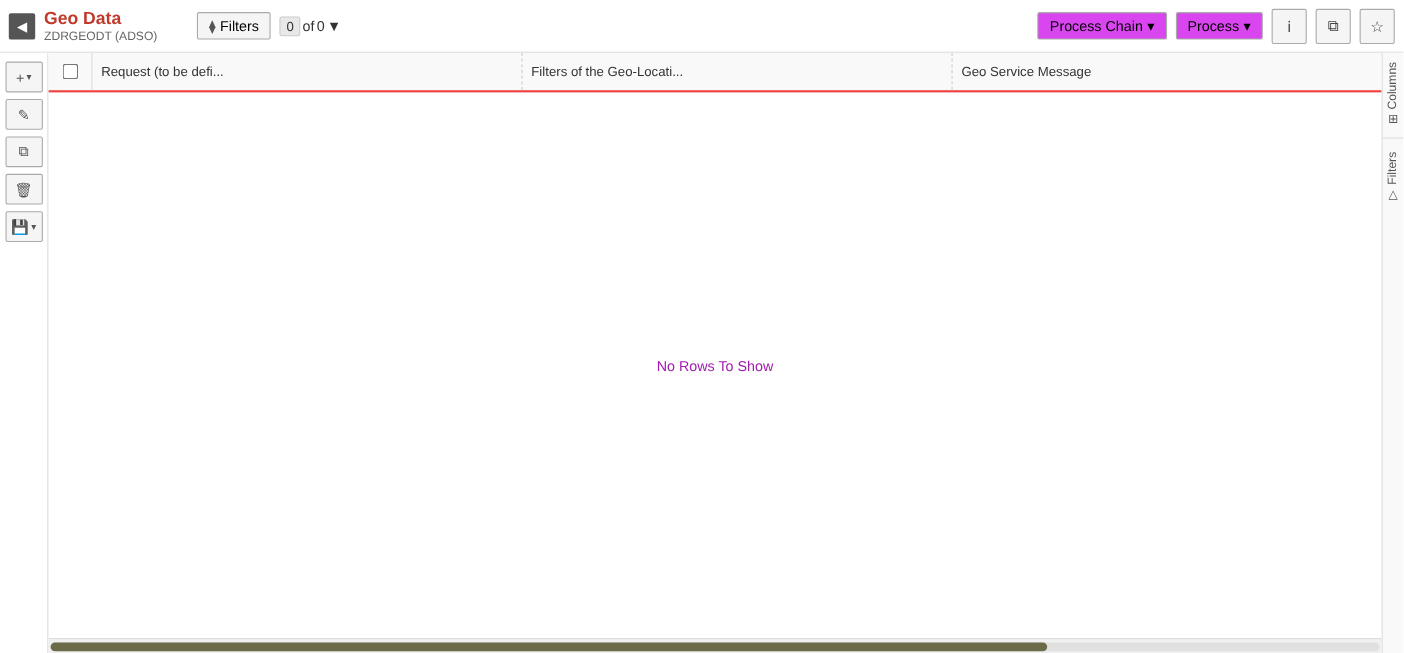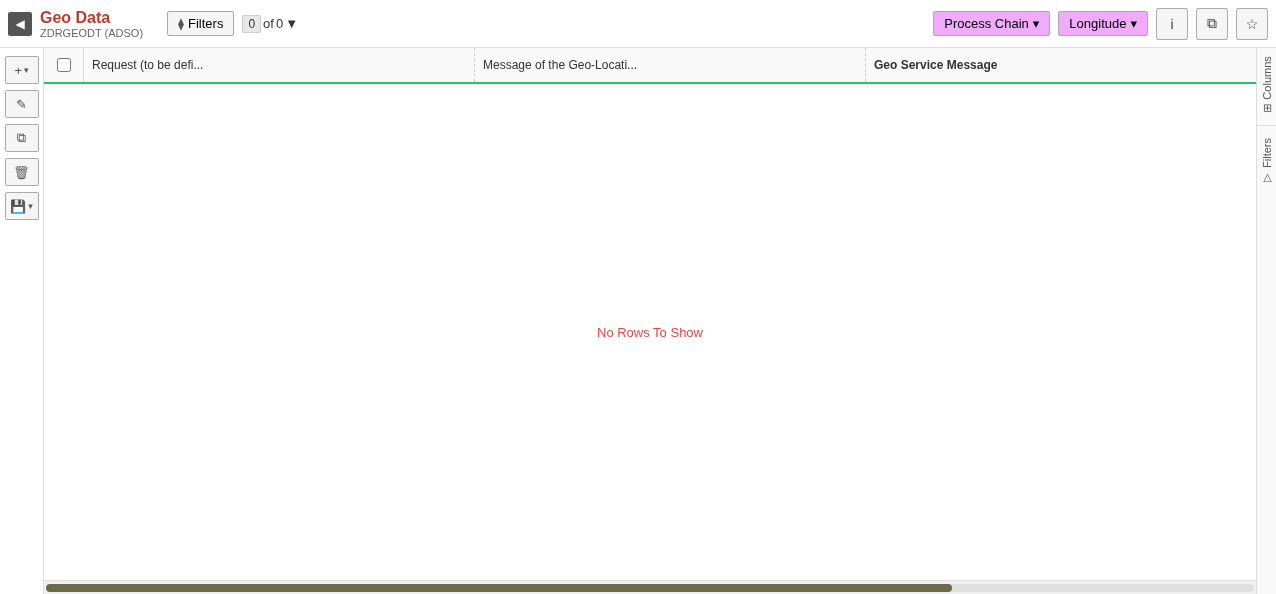--- a/index.html
+++ b/index.html
@@ -19,21 +19,21 @@
       width: 24px; height: 24px;
       background: #555;
       color: #fff;
       display: flex; align-items: center; justify-content: center;
       cursor: pointer;
       border-radius: 2px;
       font-size: 12px;
     }
     .app-title-block {
       display: flex; flex-direction: column; justify-content: flex-start;
-      margin-right: 16px;
+      margin-right: 28px;
     }
     .app-title {
       color: #c0392b;
       font-size: 16px;
       font-weight: bold;
     }
     .app-subtitle {
       color: #666;
       font-size: 11px;
     }
@@ -56,21 +56,21 @@
       background: #e8e8e8;
       border: 1px solid #ccc;
       border-radius: 2px;
       padding: 1px 5px;
       font-size: 12px;
     }
     .spacer { flex: 1; }
     .top-btn {
       display: flex; align-items: center; gap: 4px;
       border: 1px solid #aaa;
-      background: #f0abfc;
+      background: #d946ef;
       padding: 4px 10px;
       cursor: pointer;
       border-radius: 2px;
       font-size: 13px;
     }
     .icon-btn {
       width: 32px; height: 32px;
       border: 1px solid #aaa;
       background: #f5f5f5;
       display: flex; align-items: center; justify-content: center;
@@ -120,21 +120,21 @@
       flex-direction: column;
       overflow: hidden;
       position: relative;
     }
 
     
     .grid-header {
       display: flex;
       align-items: stretch;
       background: #f9f9f9;
-      border-bottom: 2px solid #22c55e;
+      border-bottom: 2px solid #ef4444;
       height: 36px;
       min-height: 36px;
     }
     .header-checkbox {
       width: 40px;
       min-width: 40px;
       display: flex; align-items: center; justify-content: center;
       border-right: 1px solid #ddd;
     }
     .header-cell {
@@ -142,35 +142,35 @@
       display: flex; align-items: center;
       padding: 0 8px;
       border-right: 1px dashed #ccc;
       font-size: 12px;
       color: #333;
       white-space: nowrap;
       overflow: hidden;
       text-overflow: ellipsis;
       position: relative;
     }
-    .header-cell:last-child { border-right: none; font-weight: bold; }
+    .header-cell:last-child { border-right: none; }
     .resize-handle {
       position: absolute; right: 0; top: 0; bottom: 0;
       width: 4px; cursor: col-resize;
     }
 
     
     .grid-body {
       flex: 1;
       overflow: hidden;
       display: flex; align-items: center; justify-content: center;
       position: relative;
     }
     .no-rows-msg {
-      color: #ef4444;
+      color: #a21caf;
       font-size: 13px;
     }
 
     
     .right-sidebar {
       width: 20px;
       background: #f9f9f9;
       border-left: 1px solid #ddd;
       display: flex;
       flex-direction: column;
@@ -235,21 +235,21 @@
   </div>
 
   <div class="spacer"></div>
 
   <button class="top-btn">
     <span>Process Chain</span>
     <span>▾</span>
   </button>
 
   <button class="top-btn">
-    <span>Longitude</span>
+    <span>Process</span>
     <span>▾</span>
   </button>
 
   <div class="icon-btn">
     <span>ℹ</span>
   </div>
 
   <div class="icon-btn">
     <span>⧉</span>
   </div>
@@ -285,21 +285,21 @@
 
     <div class="grid-header">
       <div class="header-checkbox">
         <input type="checkbox" style="">
       </div>
       <div class="header-cell">
         <span>Request (to be defi...</span>
         <div class="resize-handle"></div>
       </div>
       <div class="header-cell">
-        <span>Message of the Geo-Locati...</span>
+        <span>Filters of the Geo-Locati...</span>
         <div class="resize-handle"></div>
       </div>
       <div class="header-cell">
         <span>Geo Service Message</span>
         <div class="resize-handle"></div>
       </div>
     </div>
 
     <div class="grid-body">
       <span class="no-rows-msg">No Rows To Show</span>

